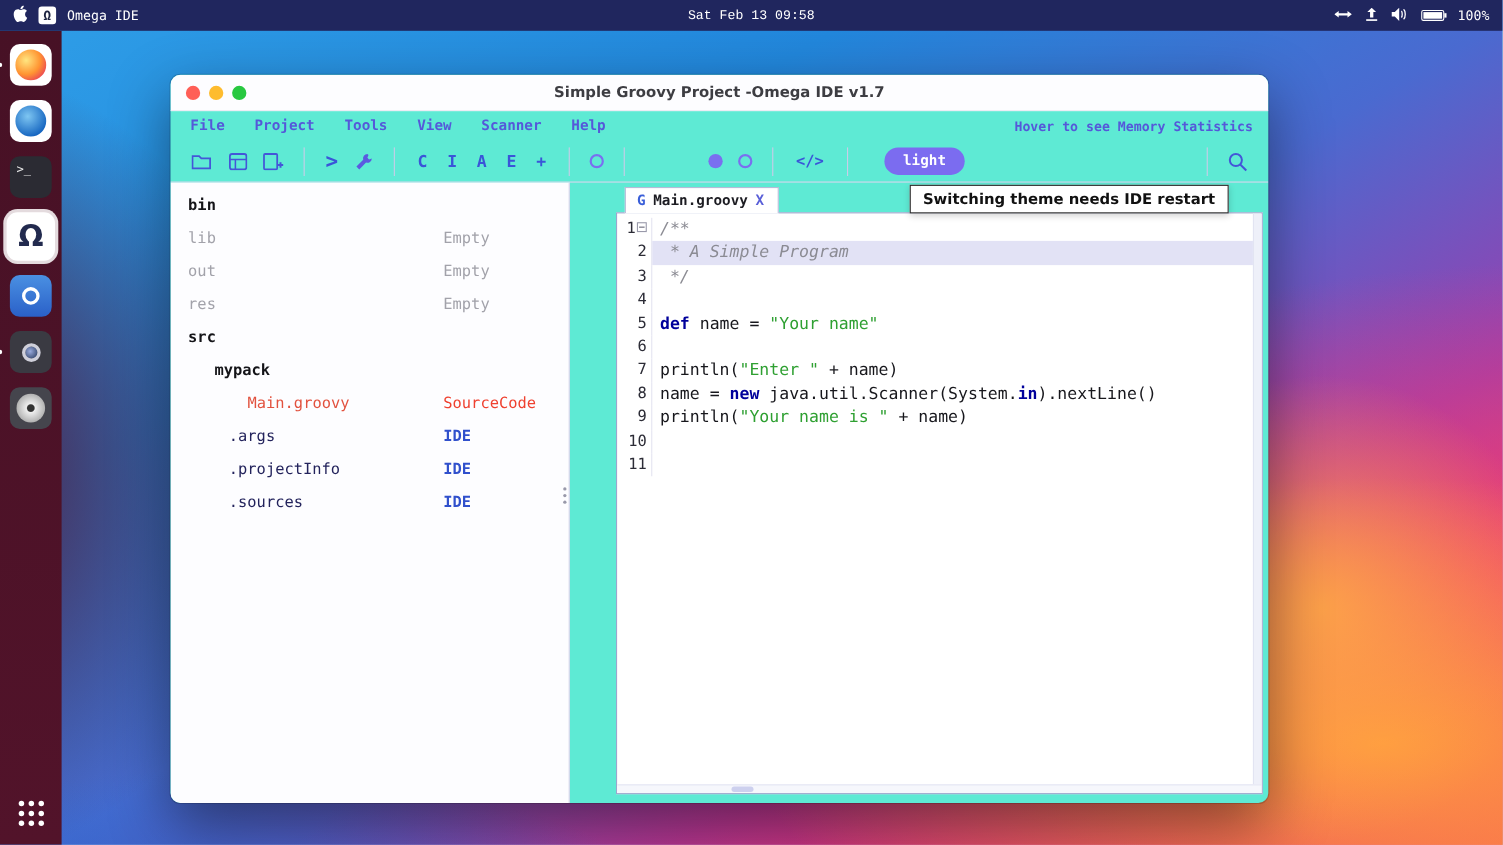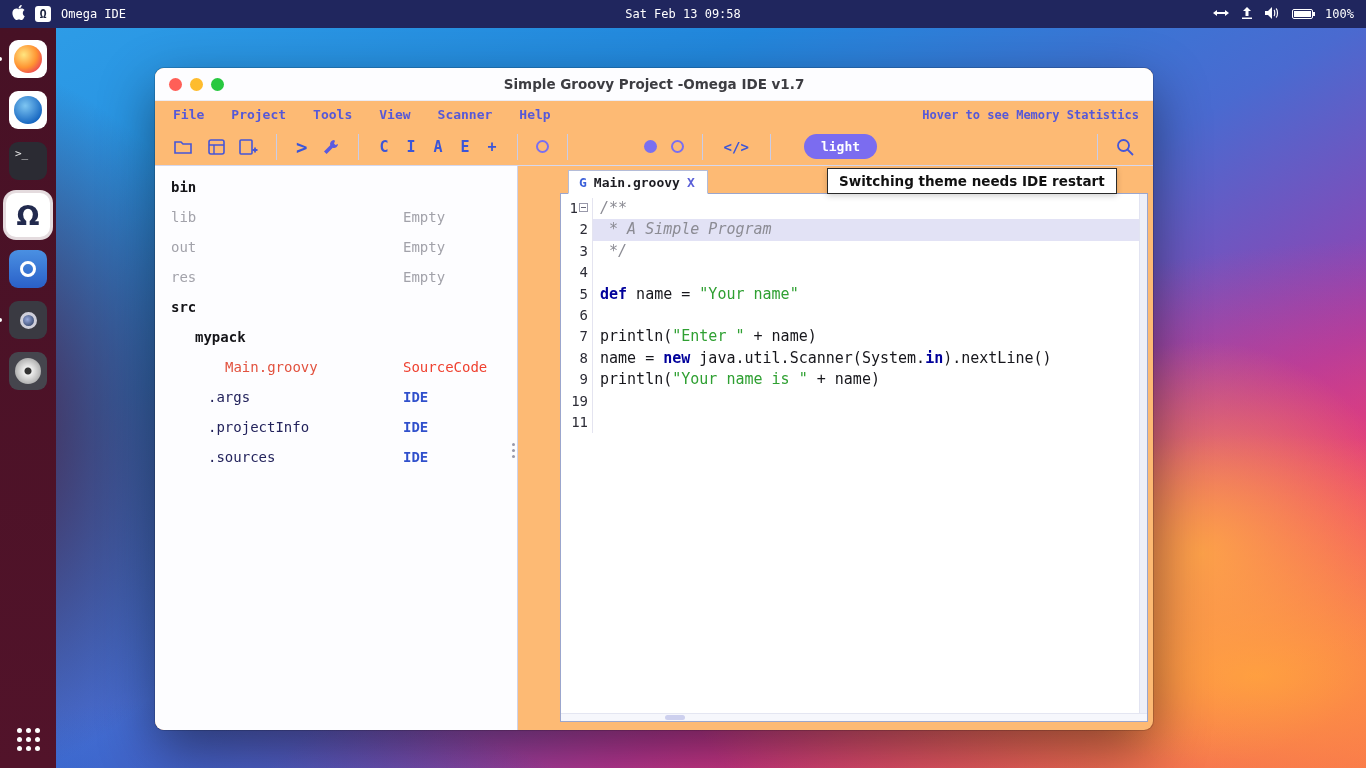--- a/index.html
+++ b/index.html
@@ -19,21 +19,21 @@
 
   
   .topbar{
     position:absolute; top:0; left:0; right:0; height:28px;
     background:#20265e; color:#fff; display:flex; align-items:center;
     padding:0 12px; gap:10px; z-index:40;
     font-family:"DejaVu Sans Mono", monospace; font-size:12px;
   }
   .omega-badge{ width:16px;height:16px;background:#fff;border-radius:3px;color:#1d2440;
     font-weight:bold;font-size:12px;display:flex;align-items:center;justify-content:center; }
-  .topbar-clock{ position:absolute; left:50%; transform:translateX(-50%); }
+  .topbar-clock{ position:absolute; left:50%; transform:translateX(-50%);font-family:Liberation Mono, monospace; }
   .topbar-right{ margin-left:auto; display:flex; align-items:center; gap:12px; }
   .bat{ width:21px;height:10px;border:1px solid #fff;border-radius:2px;position:relative; }
   .bat::before{ content:""; position:absolute; inset:1px; background:#fff; }
   .bat::after{ content:""; position:absolute; right:-3px; top:2px; width:2px; height:4px; background:#fff; }
 
   
   .dock{
     position:absolute; left:0; top:28px; bottom:0; width:56px;
     background:linear-gradient(180deg,#471125,#52132a);
     display:flex; flex-direction:column; align-items:center;
@@ -64,21 +64,21 @@
   .dock-spacer{ flex:1; }
   .di-grid{ margin-bottom:10px; }
   .di-grid i{ width:5px;height:5px;border-radius:50%;background:#fff;
     box-shadow:9px 0 0 #fff,18px 0 0 #fff,0 9px 0 #fff,9px 9px 0 #fff,18px 9px 0 #fff,
                0 18px 0 #fff,9px 18px 0 #fff,18px 18px 0 #fff;
     position:relative; left:-9px; top:-9px; }
 
   
   .window{
     position:absolute; left:155px; top:68px; width:998px; height:662px;
-    background:#fdba74; border-radius:9px; overflow:hidden; z-index:20;
+    background:#5eead4; border-radius:9px; overflow:hidden; z-index:20;
     box-shadow:0 20px 55px rgba(0,0,0,.45), 0 0 0 1px rgba(0,0,0,.15);
   }
   .titlebar{ height:33px; position:relative; display:flex; align-items:center;
     background:#fdfdff; border-bottom:1px solid #ececf4; }
   .lights{ display:flex; gap:8px; padding-left:14px; }
   .light-dot{ width:13px;height:13px;border-radius:50%; }
   .ld-close{ background:#ff5f57; } .ld-min{ background:#febc2e; } .ld-max{ background:#28c840; }
   .win-title{ position:absolute; left:50%; transform:translateX(-50%);
     font-weight:bold; font-size:13.5px; color:#3d3d42; white-space:nowrap; }
 
@@ -381,21 +381,21 @@
               </div>
               <div class="crow">
                 <span class="gut">8</span>
                 <span class="cl"><span class="tk-plain">name = </span><span class="tk-kw">new</span><span class="tk-plain"> java.util.Scanner(System.</span><span class="tk-kw">in</span><span class="tk-plain">).nextLine()</span></span>
               </div>
               <div class="crow">
                 <span class="gut">9</span>
                 <span class="cl"><span class="tk-plain">println(</span><span class="tk-str">"Your name is "</span><span class="tk-plain"> + name)</span></span>
               </div>
               <div class="crow">
-                <span class="gut">19</span>
+                <span class="gut">10</span>
                 <span class="cl"></span>
               </div>
               <div class="crow">
                 <span class="gut">11</span>
                 <span class="cl"></span>
               </div>
             </div>
           <div class="vscroll"></div>
           <div class="hscroll">
             <span class="hthumb"></span>

